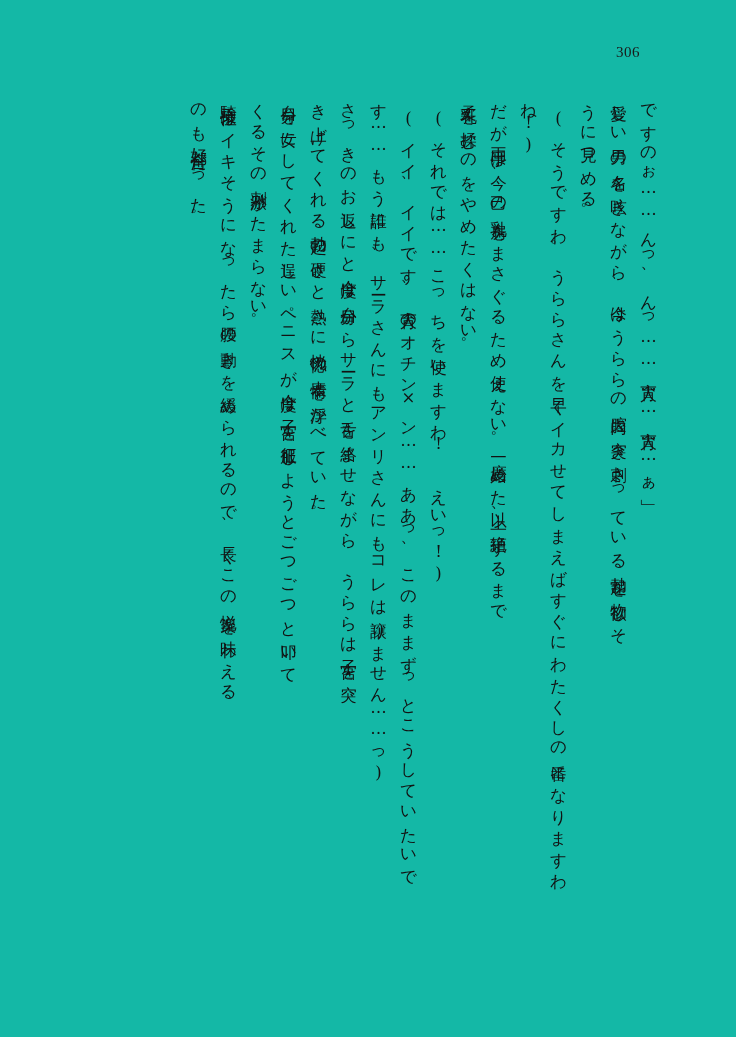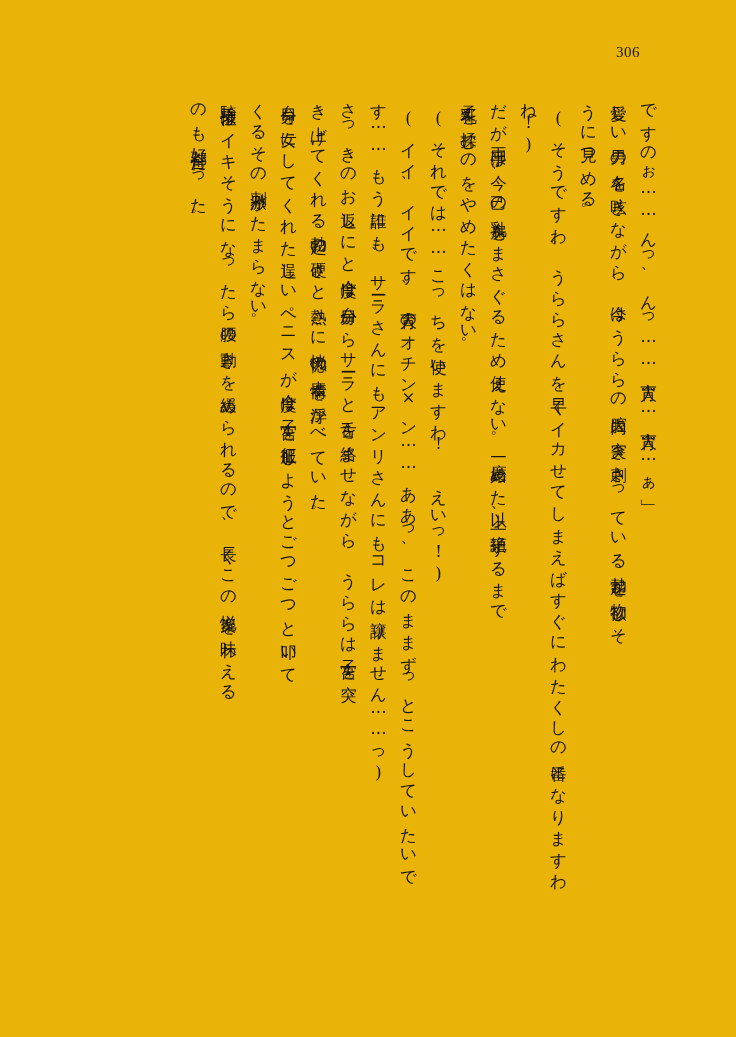--- a/index.html
+++ b/index.html
@@ -8,21 +8,21 @@
     background: #ffffff;
   }
   body {
     font-family: "Liberation Serif", "DejaVu Serif", serif;
     color: #111111;
   }
   .page {
     position: relative;
     width: 736px;
     height: 1037px;
-    background: #eab308;
+    background: #14b8a6;
     overflow: hidden;
     box-sizing: border-box;
   }
   .page-number {
     position: absolute;
     top: 44px;
     right: 96px;
     font-size: 15px;
     letter-spacing: 0.5px;
     color: #1a1a1a;

